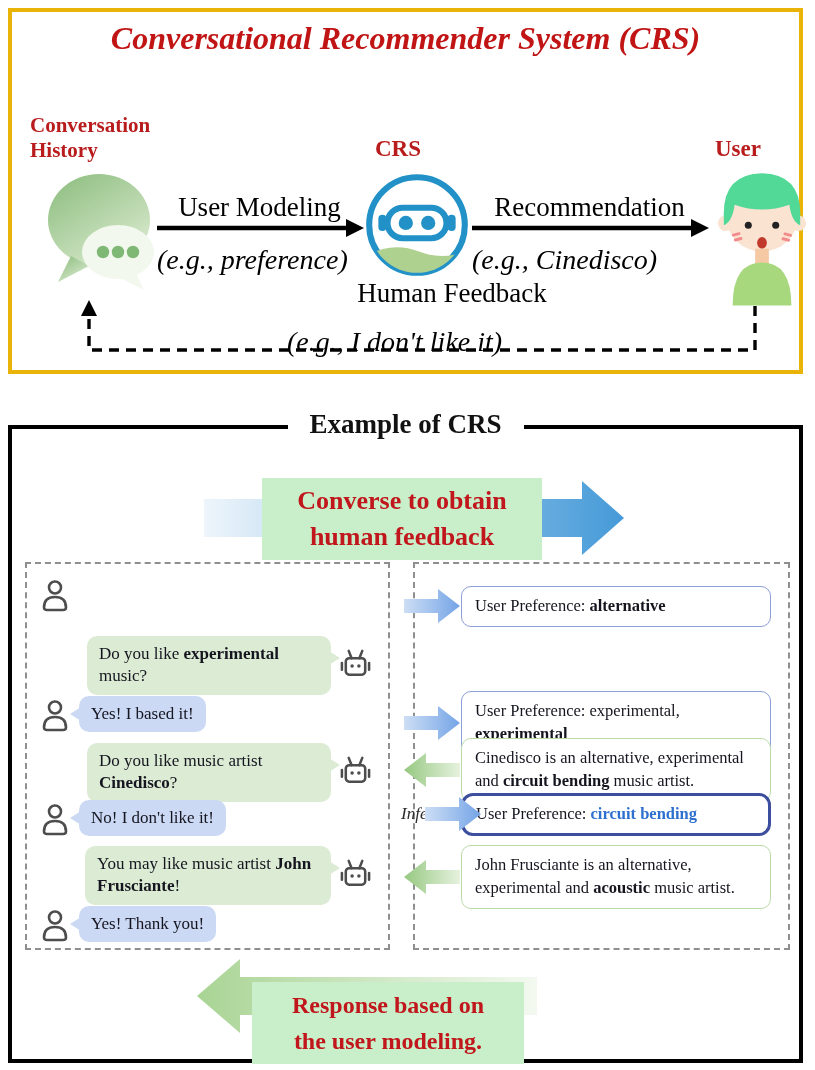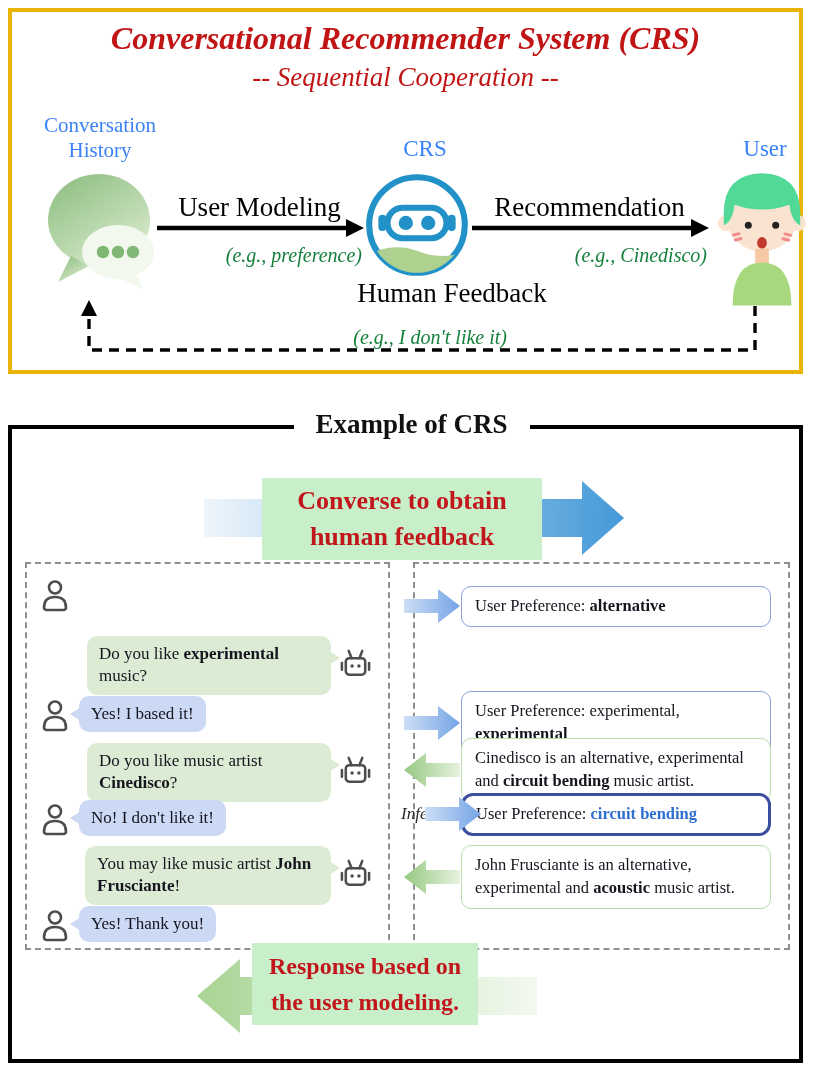--- a/index.html
+++ b/index.html
@@ -3,44 +3,44 @@
 <meta charset="utf-8">
 <style>
   html,body{margin:0;padding:0;background:#fff;}
   body{width:815px;height:1070px;position:relative;font-family:"Liberation Serif","DejaVu Serif",serif;color:#111;overflow:hidden;}
 
   
   #fig1{position:absolute;left:8px;top:8px;width:795px;height:366px;border:4px solid #eab308;box-sizing:border-box;background:#fff;}
   #fig1 .inner{position:absolute;left:0;top:0;width:787px;height:358px;}
   .fig1-title{position:absolute;left:0;top:8px;width:100%;text-align:center;font-size:32px;font-weight:bold;font-style:italic;color:#c11414;}
   .fig1-sub{position:absolute;left:0;top:50px;width:100%;text-align:center;font-size:27px;font-style:italic;color:#c11414;}
-  .node-label{position:absolute;font-weight:normal;text-align:center;color:#3b82f6;}
+  .node-label{position:absolute;font-weight:bold;text-align:left;color:#b91c1c;}
   #lbl-history{left:18px;top:101px;width:140px;font-size:21px;line-height:1.18;}
   #lbl-crs{left:363px;top:124px;width:100px;font-size:23px;}
   #lbl-user{left:703px;top:124px;width:100px;font-size:23px;}
   .flow-label{position:absolute;text-align:center;font-size:27px;color:#000;}
-  .flow-example{position:absolute;text-align:right;font-size:20px;font-style:italic;color:#15803d;}
+  .flow-example{position:absolute;text-align:left;font-size:28px;font-style:italic;color:#000000;}
   #lbl-usermodeling{left:145px;top:180px;width:205px;}
   #ex-usermodeling{left:145px;top:232px;width:205px;}
   #lbl-recommendation{left:460px;top:180px;width:235px;}
   #ex-recommendation{left:460px;top:232px;width:235px;}
   #lbl-feedback{left:330px;top:266px;width:220px;}
   #ex-feedback{left:275px;top:314px;width:220px;}
   #icon-history{position:absolute;left:33px;top:158px;}
   #icon-crs{position:absolute;left:350px;top:154px;}
   #icon-user{position:absolute;left:703px;top:148px;}
   #flow-svg{position:absolute;left:0;top:0;}
 
   
   #fig2{position:absolute;left:8px;top:425px;width:795px;height:638px;border:4px solid #000;box-sizing:border-box;background:#fff;}
-  #fig2 .inner{position:absolute;left:0;top:0;width:787px;height:630px;padding-left:12px;}
+  #fig2 .inner{position:absolute;left:0;top:0;width:787px;height:630px;}
   .fig2-title{position:absolute;left:50%;transform:translateX(-50%);top:-24px;background:#fff;padding:0 22px;font-size:27px;font-weight:bold;white-space:nowrap;height:38px;line-height:38px;z-index:3;}
   .banner{position:absolute;background:#c9efca;color:#c0161c;font-weight:bold;text-align:center;z-index:2;}
   #banner-top{left:250px;top:49px;width:280px;height:82px;font-size:26px;line-height:36px;padding-top:5px;box-sizing:border-box;}
-  #banner-bottom{left:240px;top:514px;width:226px;height:82px;font-size:24px;line-height:36px;padding-top:5px;box-sizing:border-box;}
+  #banner-bottom{left:240px;top:553px;width:272px;height:82px;font-size:24px;line-height:36px;padding-top:5px;box-sizing:border-box;}
   #big-arrow-top{position:absolute;left:192px;top:52px;z-index:1;}
   #big-arrow-bottom{position:absolute;left:185px;top:530px;z-index:1;}
   .dashed-panel{position:absolute;border:2px dashed #8f8f8f;box-sizing:border-box;}
   #panel-left{left:13px;top:133px;width:365px;height:388px;}
   #panel-right{left:401px;top:133px;width:377px;height:388px;}
 
   
   .msg{position:absolute;display:flex;}
   .msg.user{left:13px;gap:9px;align-items:flex-start;}
   .msg.crs{right:16px;gap:8px;align-items:center;}
@@ -91,21 +91,20 @@
     <linearGradient id="gradChat" x1="0" y1="0" x2="0.7" y2="1">
       <stop offset="0" stop-color="#8abc7c"></stop>
         <stop offset="1" stop-color="#d8e9cd"></stop>
     </linearGradient>
   </defs>
 </svg>
 
 <div id="fig1">
   <div class="inner">
     <div class="fig1-title">Conversational Recommender System (CRS)</div>
-    <div class="fig1-sub">-- Sequential Cooperation --</div>
 
     <div id="lbl-history" class="node-label">
       <div>Conversation</div>
       <div>History</div>
     </div>
     <div id="lbl-crs" class="node-label">CRS</div>
     <div id="lbl-user" class="node-label">User</div>
 
     <svg id="flow-svg" width="787" height="358" viewBox="0 0 787 358">
       <g>

